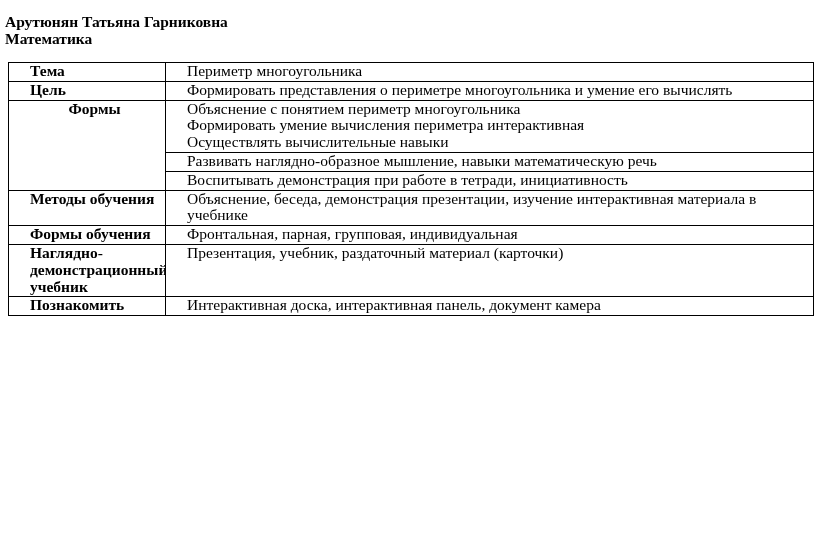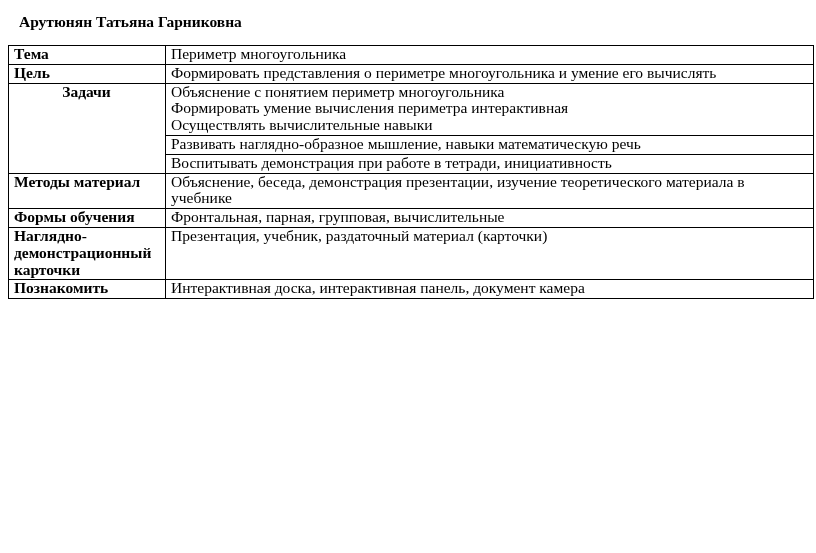--- a/index.html
+++ b/index.html
@@ -11,39 +11,39 @@
     width: 816px;
     height: 553px;
     overflow: hidden;
     color: #000000;
     font-family: "Liberation Serif", "DejaVu Serif", serif;
   }
   .doc {
     padding-top: 13px;
   }
   .doc-header {
-    margin-left: 19px;
+    margin-left: 5px;
     font-weight: bold;
     font-size: 15.5px;
     line-height: 17px;
   }
   .doc-header div {
     white-space: nowrap;
   }
   table.lesson-table {
     margin: 15px 0 0 8px;
     width: 805px;
     border-collapse: collapse;
     table-layout: fixed;
   }
   table.lesson-table td {
     border: 1px solid #000000;
     font-size: 15.5px;
     line-height: 16.8px;
-    padding: 0px 6px 1px 5px;
+    padding: 0px 6px 1px 21px;
     vertical-align: top;
     overflow: hidden;
   }
   col.col-label  { width: 157px; }
   col.col-value  { width: 648px; }
   td.label {
     font-weight: bold;
   }
   td.tasks-label {
     text-align: center;
@@ -53,68 +53,69 @@
     white-space: nowrap;
   }
 </style>
 </head>
 <body>
 
 <div class="doc">
 
   <div class="doc-header">
     <div>Арутюнян Татьяна Гарниковна</div>
+    <div>Математика</div>
   </div>
 
   <table class="lesson-table">
     <colgroup>
       <col class="col-label">
       <col class="col-value">
     </colgroup>
 
     <tbody>
         <tr>
       <td class="label">Тема</td>
       <td class="value">Периметр многоугольника</td>
     </tr>
 
     <tr>
       <td class="label">Цель</td>
       <td class="value">Формировать представления о периметре многоугольника и умение его вычислять</td>
     </tr>
 
     <tr>
-      <td class="label tasks-label" rowspan="3">Задачи</td>
+      <td class="label tasks-label" rowspan="3">Формы</td>
       <td class="value">
         <div class="task-line">Объяснение с понятием периметр многоугольника</div>
         <div class="task-line">Формировать умение вычисления периметра интерактивная</div>
         <div class="task-line">Осуществлять вычислительные навыки</div>
       </td>
     </tr>
 
     <tr>
       <td class="value">Развивать наглядно-образное мышление, навыки математическую речь</td>
     </tr>
 
     <tr>
       <td class="value">Воспитывать демонстрация при работе в тетради, инициативность</td>
     </tr>
 
     <tr>
-      <td class="label">Методы материал</td>
-      <td class="value">Объяснение, беседа, демонстрация презентации, изучение теоретического материала в учебнике</td>
+      <td class="label">Методы обучения</td>
+      <td class="value">Объяснение, беседа, демонстрация презентации, изучение интерактивная материала в учебнике</td>
     </tr>
 
     <tr>
       <td class="label">Формы обучения</td>
-      <td class="value">Фронтальная, парная, групповая, вычислительные</td>
+      <td class="value">Фронтальная, парная, групповая, индивидуальная</td>
     </tr>
 
     <tr>
-      <td class="label">Наглядно-демонстрационный карточки</td>
+      <td class="label">Наглядно-демонстрационный учебник</td>
       <td class="value">Презентация, учебник, раздаточный материал (карточки)</td>
     </tr>
 
     <tr>
       <td class="label">Познакомить</td>
       <td class="value">Интерактивная доска, интерактивная панель, документ камера</td>
     </tr>
   </tbody>
     </table>
 

